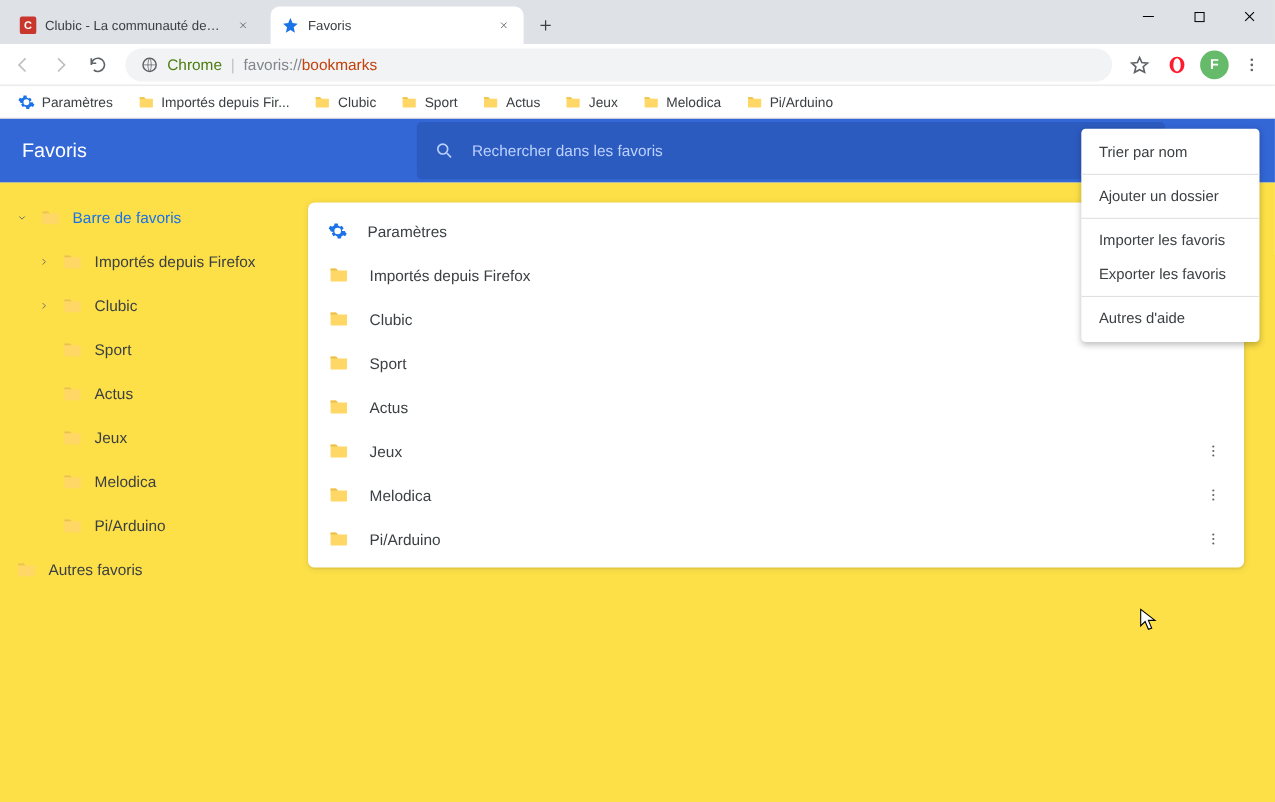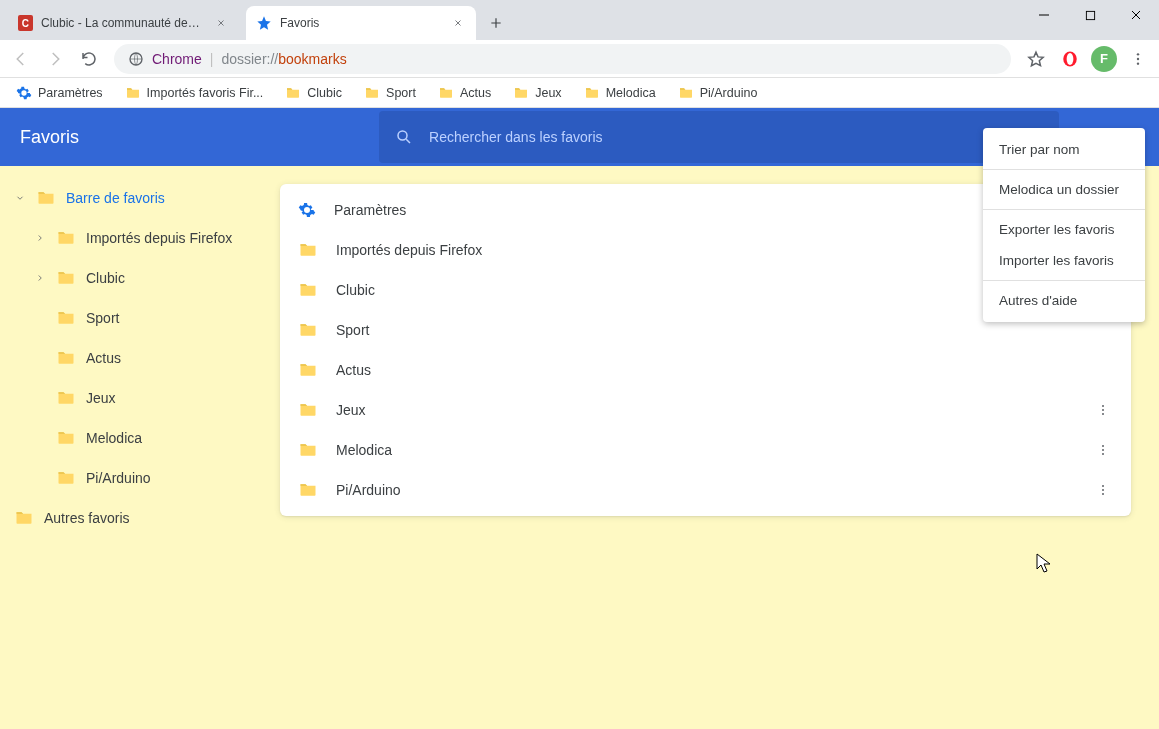--- a/index.html
+++ b/index.html
@@ -16,56 +16,56 @@
     .wincontrols{position:absolute;right:0;top:0;display:flex;}
     .winbtn{width:46px;height:30px;display:flex;align-items:center;justify-content:center;color:#000;}
     .clubic-favicon{width:16px;height:16px;background:#c9362c;border-radius:2px;display:flex;align-items:center;justify-content:center;color:#fff;font-size:10px;font-weight:bold;}
     .star-favicon{width:16px;height:16px;display:flex;align-items:center;justify-content:center;}
 
     
     .toolbar{height:38px;background:#fff;display:flex;align-items:center;padding:0 6px;gap:4px;border-bottom:1px solid #e0e0e0;}
     .navbtn{width:30px;height:30px;display:flex;align-items:center;justify-content:center;color:#5f6368;border-radius:50%;}
     .navbtn.disabled{color:#bfbfbf;}
     .omnibox{flex:1;height:30px;background:#f1f3f4;border-radius:15px;display:flex;align-items:center;padding:0 14px;gap:8px;color:#202124;font-size:14px;margin:0 6px;}
-    .omnibox .prefix{color:#701a75;}
+    .omnibox .prefix{color:#4d7c0f;}
     .omnibox .sep{color:#c0c0c0;}
     .toolbar-action{width:30px;height:30px;display:flex;align-items:center;justify-content:center;color:#5f6368;}
     .avatar{width:26px;height:26px;border-radius:50%;background:#66bb6a;color:#fff;display:flex;align-items:center;justify-content:center;font-size:13px;font-weight:600;}
     .opera-icon{width:18px;height:18px;}
 
     
     .bookmarks-bar{height:30px;background:#fff;display:flex;align-items:center;padding:0 12px;gap:14px;border-bottom:1px solid #e0e0e0;}
     .bm-item{display:flex;align-items:center;gap:6px;font-size:12.5px;color:#3c4043;padding:4px 4px;}
     .folder-icon{width:16px;height:16px;}
     .bm-gear{width:16px;height:16px;color:#1a73e8;}
 
     
     .app-header{height:58px;background:#3367d6;display:flex;align-items:center;padding:0 20px;color:#fff;}
     .app-title{font-size:18px;font-weight:400;}
     .search-wrap{margin-left:300px;flex:1;max-width:680px;height:52px;background:#2c5bc0;border-radius:4px;display:flex;align-items:center;padding:0 16px;gap:16px;}
     .search-wrap input{flex:1;background:transparent;border:none;outline:none;color:#cfe0ff;font-size:14px;}
     .search-wrap input::placeholder{color:#bcd1ff;}
 
     
-    .app-body{display:flex;height:calc(729px - 40px - 38px - 30px - 58px);background:#fef9c3;}
+    .app-body{display:flex;height:calc(729px - 40px - 38px - 30px - 58px);background:#fde047;}
     .sidebar{width:280px;padding:12px 0;}
     .tree-item{display:flex;align-items:center;gap:10px;padding:8px 14px;font-size:14px;color:#3c4043;height:40px;}
     .tree-item.root{color:#1a73e8;}
     .tree-caret{width:12px;height:12px;display:flex;align-items:center;justify-content:center;color:#5f6368;}
     .tree-indent{width:12px;}
     .tree-item .folder-icon{width:20px;height:20px;}
     .main-panel{flex:1;padding:18px 28px 18px 0;}
     .card{background:#fff;border-radius:6px;box-shadow:0 1px 2px rgba(0,0,0,.08),0 1px 6px rgba(60,64,67,.12);padding:6px 0;}
     .row{display:flex;align-items:center;height:40px;padding:0 18px;gap:18px;color:#3c4043;font-size:14px;}
     .row .folder-icon{width:20px;height:20px;}
     .row .gear{width:18px;height:18px;color:#1a73e8;}
     .row-more{margin-left:auto;width:20px;height:20px;display:flex;align-items:center;justify-content:center;color:#5f6368;}
 
     
-    .menu{position:absolute;top:128px;right:14px;width:162px;background:#fff;border-radius:4px;box-shadow:0 2px 6px rgba(0,0,0,.25);padding:6px 0;z-index:50;}
+    .menu{position:absolute;top:117px;right:14px;width:162px;background:#fff;border-radius:4px;box-shadow:0 2px 6px rgba(0,0,0,.25);padding:6px 0;z-index:50;}
     .menu-item{padding:8px 16px;font-size:13.5px;color:#3c4043;}
     .menu-sep{height:1px;background:#e0e0e0;margin:4px 0;}
 
     
     .cursor{position:absolute;left:1036px;top:553px;width:16px;height:22px;}
     .cursor svg{display:block;}
   </style>
 </head>
 <body>
 
@@ -132,21 +132,21 @@
         <path d="M4 12a8 8 0 1 1 3 6.2M4 4v6h6" stroke="currentColor" stroke-width="2" fill="none"></path>
       </svg>
     </div>
   <div class="omnibox">
     <svg width="16" height="16" viewBox="0 0 24 24">
         <circle cx="12" cy="12" r="9" fill="none" stroke="#5f6368" stroke-width="2"></circle>
         <path d="M3 12h18M12 3c3 3 3 15 0 18M12 3c-3 3-3 15 0 18" stroke="#5f6368" fill="none"></path>
       </svg>
     <span class="prefix">Chrome</span>
     <span class="sep">|</span>
-    <span><span style="color:#80868b">dossier://</span><span style="color:#c2410c">bookmarks</span></span>
+    <span><span style="color:#80868b">favoris://</span><span style="color:#c2410c">bookmarks</span></span>
   </div>
   <div class="toolbar-action">
       <svg width="18" height="18" viewBox="0 0 24 24">
         <path fill="none" stroke="#5f6368" stroke-width="2" d="M12 3l2.7 6.2 6.8.6-5.1 4.4 1.6 6.6L12 17.8 5.9 21l1.6-6.6L2.5 9.8l6.8-.6z"></path>
       </svg>
     </div>
   <div class="toolbar-action">
       <svg class="opera-icon" viewBox="0 0 24 24">
         <ellipse cx="12" cy="12" rx="9" ry="10" fill="#ff1b2d"></ellipse>
         <ellipse cx="12" cy="12" rx="4.5" ry="8" fill="#fff"></ellipse>
@@ -169,21 +169,21 @@
       <svg class="bm-gear" width="16" height="16" viewBox="0 0 24 24">
         <path fill="#1a73e8" d="M12 8a4 4 0 1 0 0 8 4 4 0 0 0 0-8zm9 4a9 9 0 0 1-.1 1.3l2.1 1.6-2 3.4-2.4-1a7 7 0 0 1-2.3 1.3l-.4 2.6h-4l-.4-2.6a7 7 0 0 1-2.3-1.3l-2.4 1-2-3.4 2.1-1.6A9 9 0 0 1 3 12a9 9 0 0 1 .1-1.3L1 9.1l2-3.4 2.4 1A7 7 0 0 1 7.7 5.4L8.1 2.8h4l.4 2.6a7 7 0 0 1 2.3 1.3l2.4-1 2 3.4-2.1 1.6c.1.4.1.9.1 1.3z"></path>
       </svg>
       <span>Paramètres</span>
     </div>
     <div class="bm-item">
       <svg class="folder-icon" width="16" height="16" viewBox="0 0 24 24">
         <path fill="#ffd766" d="M3 5h6l2 2h10v11a1 1 0 0 1-1 1H4a1 1 0 0 1-1-1z"></path>
         <path fill="#e8c24a" d="M3 5h6l2 2H3z"></path>
       </svg>
-      <span>Importés favoris Fir...</span>
+      <span>Importés depuis Fir...</span>
     </div>
     <div class="bm-item">
       <svg class="folder-icon" width="16" height="16" viewBox="0 0 24 24">
         <path fill="#ffd766" d="M3 5h6l2 2h10v11a1 1 0 0 1-1 1H4a1 1 0 0 1-1-1z"></path>
         <path fill="#e8c24a" d="M3 5h6l2 2H3z"></path>
       </svg>
       <span>Clubic</span>
     </div>
     <div class="bm-item">
       <svg class="folder-icon" width="16" height="16" viewBox="0 0 24 24">
@@ -397,24 +397,24 @@
             </svg>
           </span>
         </div>
       </div>
   </div>
 </div>
 
 <div class="menu" id="menu">
     <div class="menu-item">Trier par nom</div>
     <div class="menu-sep"></div>
-    <div class="menu-item">Melodica un dossier</div>
+    <div class="menu-item">Ajouter un dossier</div>
     <div class="menu-sep"></div>
+    <div class="menu-item">Importer les favoris</div>
     <div class="menu-item">Exporter les favoris</div>
-    <div class="menu-item">Importer les favoris</div>
     <div class="menu-sep"></div>
     <div class="menu-item">Autres d'aide</div>
   </div>
 
 <div class="cursor">
     <svg viewBox="0 0 16 22">
       <path d="M1 1l0 15 4-4 3 7 3-1-3-7h6z" fill="#fff" stroke="#000"></path>
     </svg>
   </div>
 

